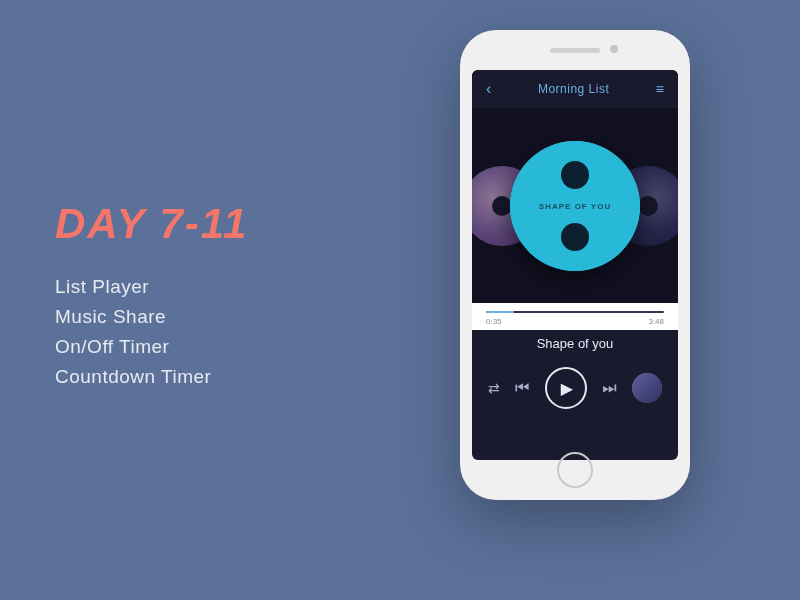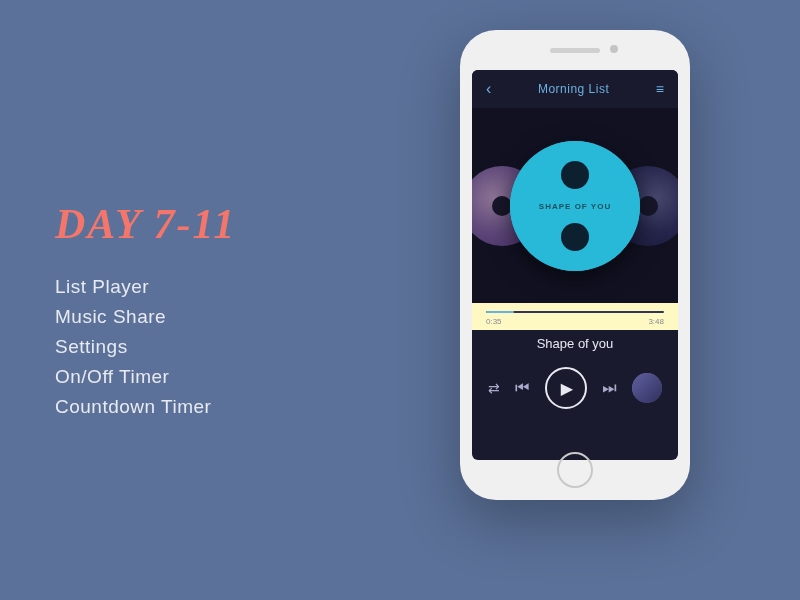--- a/index.html
+++ b/index.html
@@ -21,21 +21,20 @@
     }
 
     .day-title {
       font-size: 42px;
       font-weight: 900;
       color: #f4756a;
       letter-spacing: 2px;
       margin-bottom: 28px;
       font-style: italic;
       text-transform: uppercase;
-      font-family: Liberation Serif, serif;
     }
 
     .menu-list {
       list-style: none;
     }
 
     .menu-list li {
       font-size: 19px;
       color: #e8eaf0;
       margin-bottom: 8px;
@@ -249,21 +248,21 @@
       top: 50%;
       left: 50%;
       transform: translate(-50%, -50%);
       white-space: nowrap;
       z-index: 1;
     }
 
     
     .progress-section {
       padding: 8px 14px 4px;
-      background: #fef9c3;
+      background: #ffffff;
     }
 
     .progress-bar-container {
       height: 2px;
       background: #333355;
       border-radius: 1px;
       position: relative;
       margin-bottom: 4px;
     }
 
@@ -361,21 +360,20 @@
     }
   </style>
 </head>
 <body>
 
 <div class="left-panel">
   <div class="day-title">DAY 7-11</div>
   <ul class="menu-list">
     <li>List Player</li>
     <li>Music Share</li>
-    <li>Settings</li>
     <li>On/Off Timer</li>
     <li>Countdown Timer</li>
   </ul>
 </div>
 
 <div class="phone-wrapper">
   <div class="phone">
     <div class="phone-speaker"></div>
     <div class="phone-camera"></div>
 

